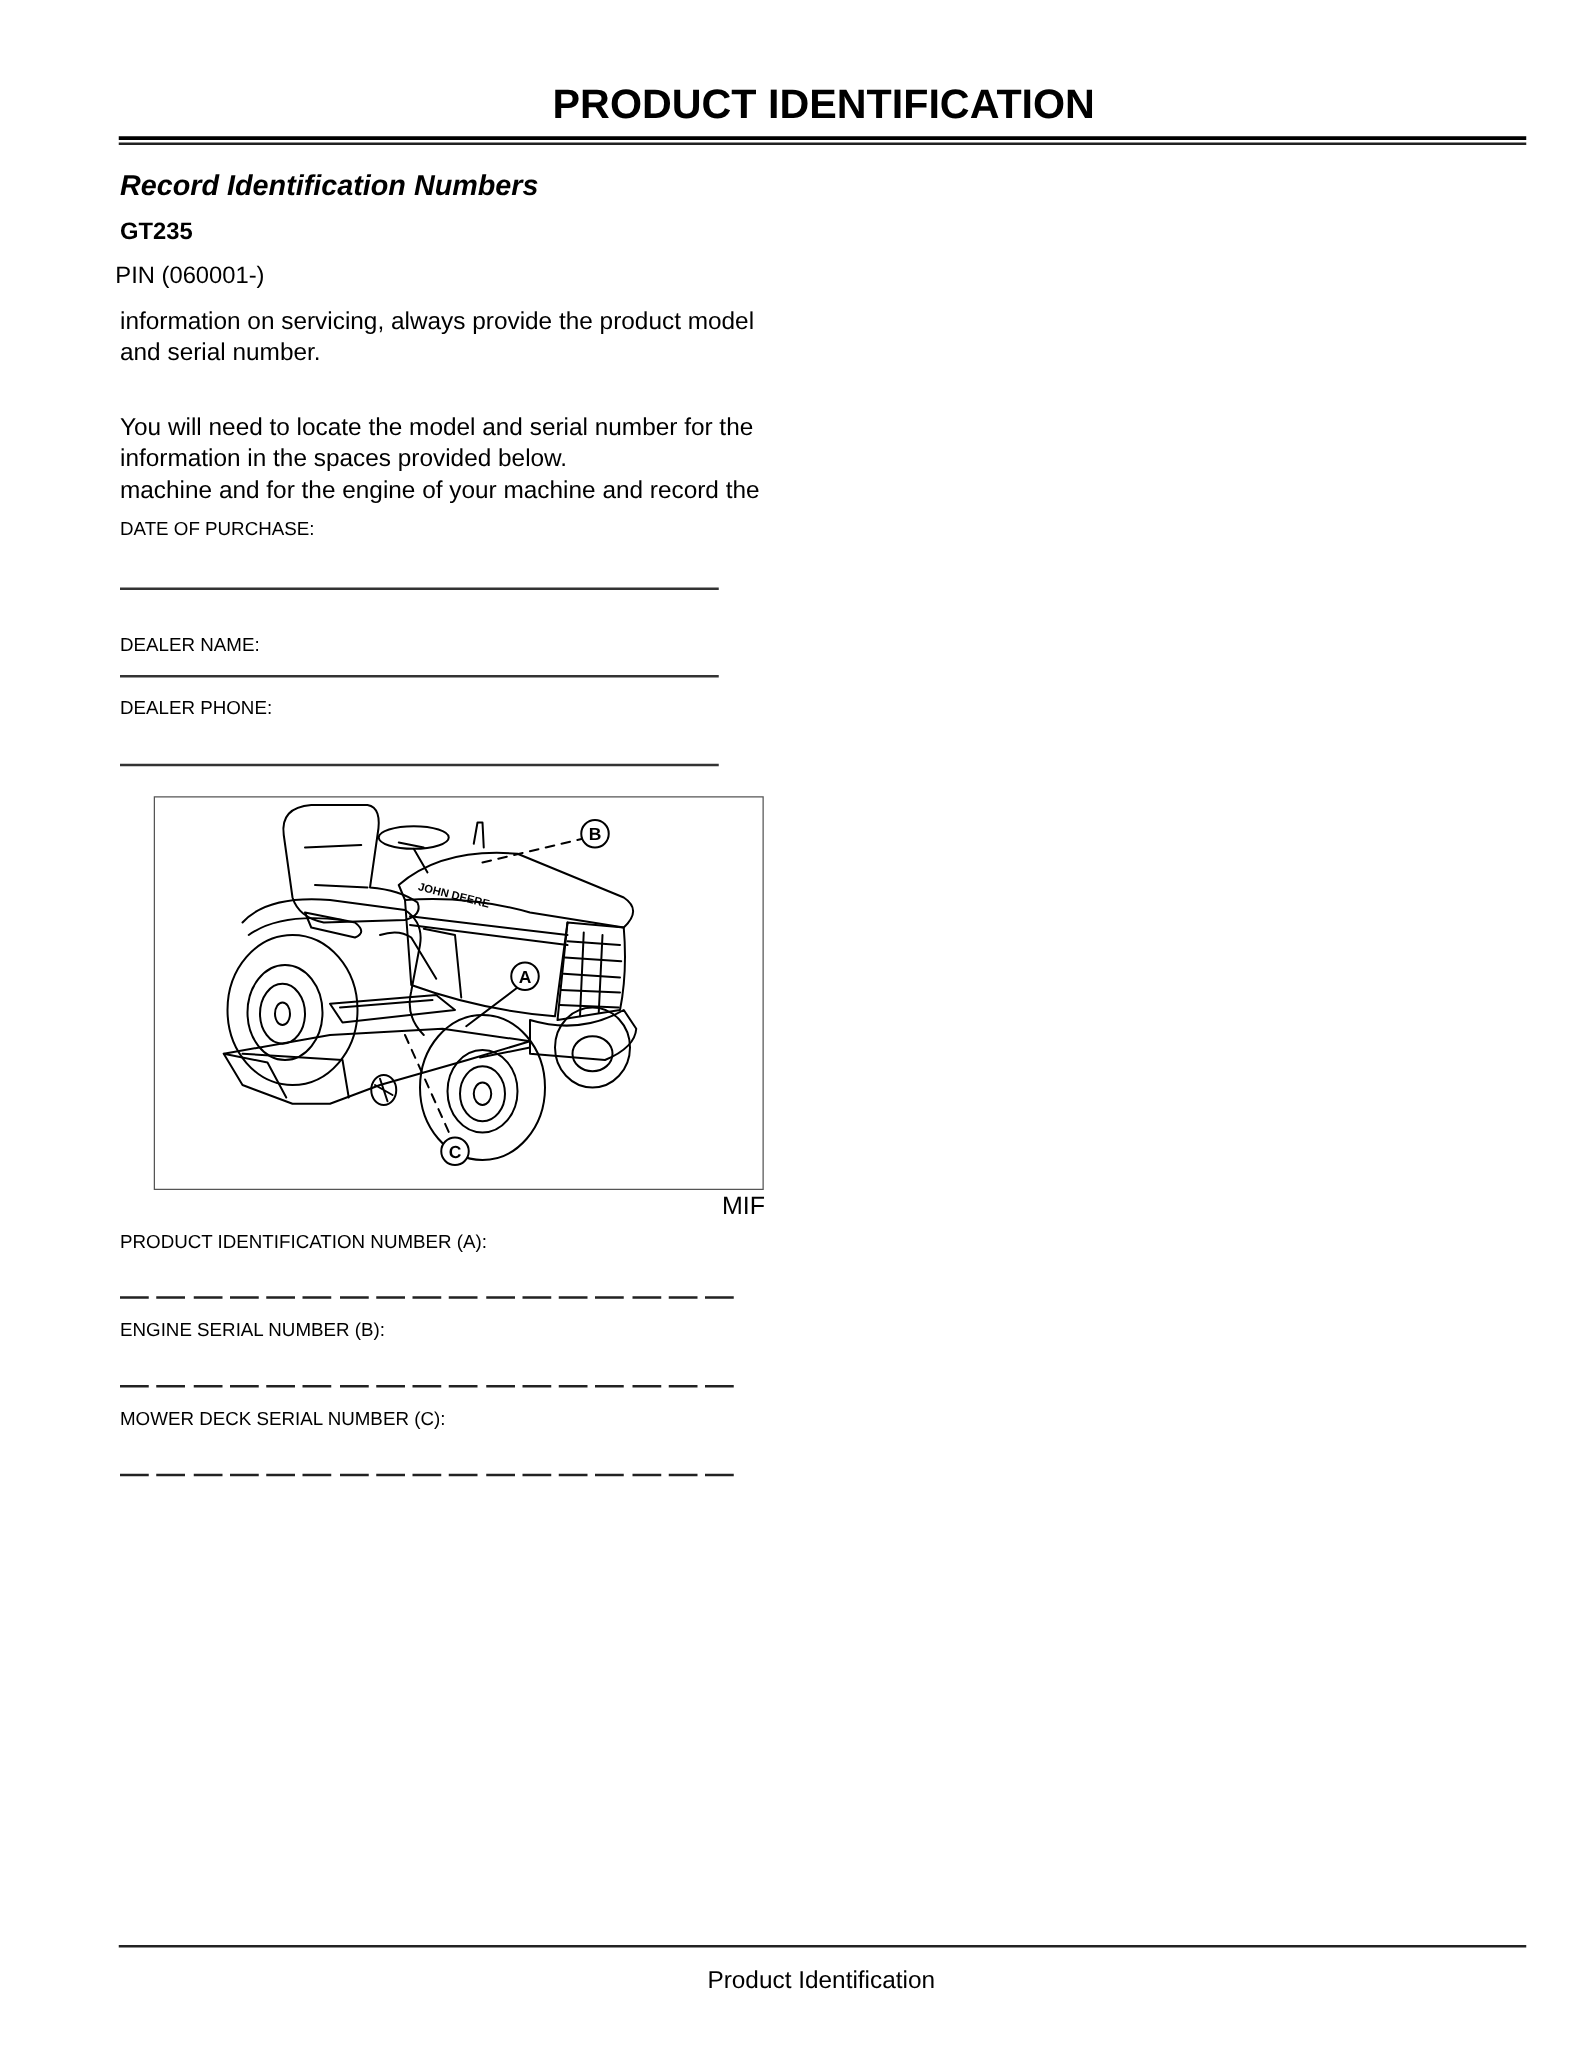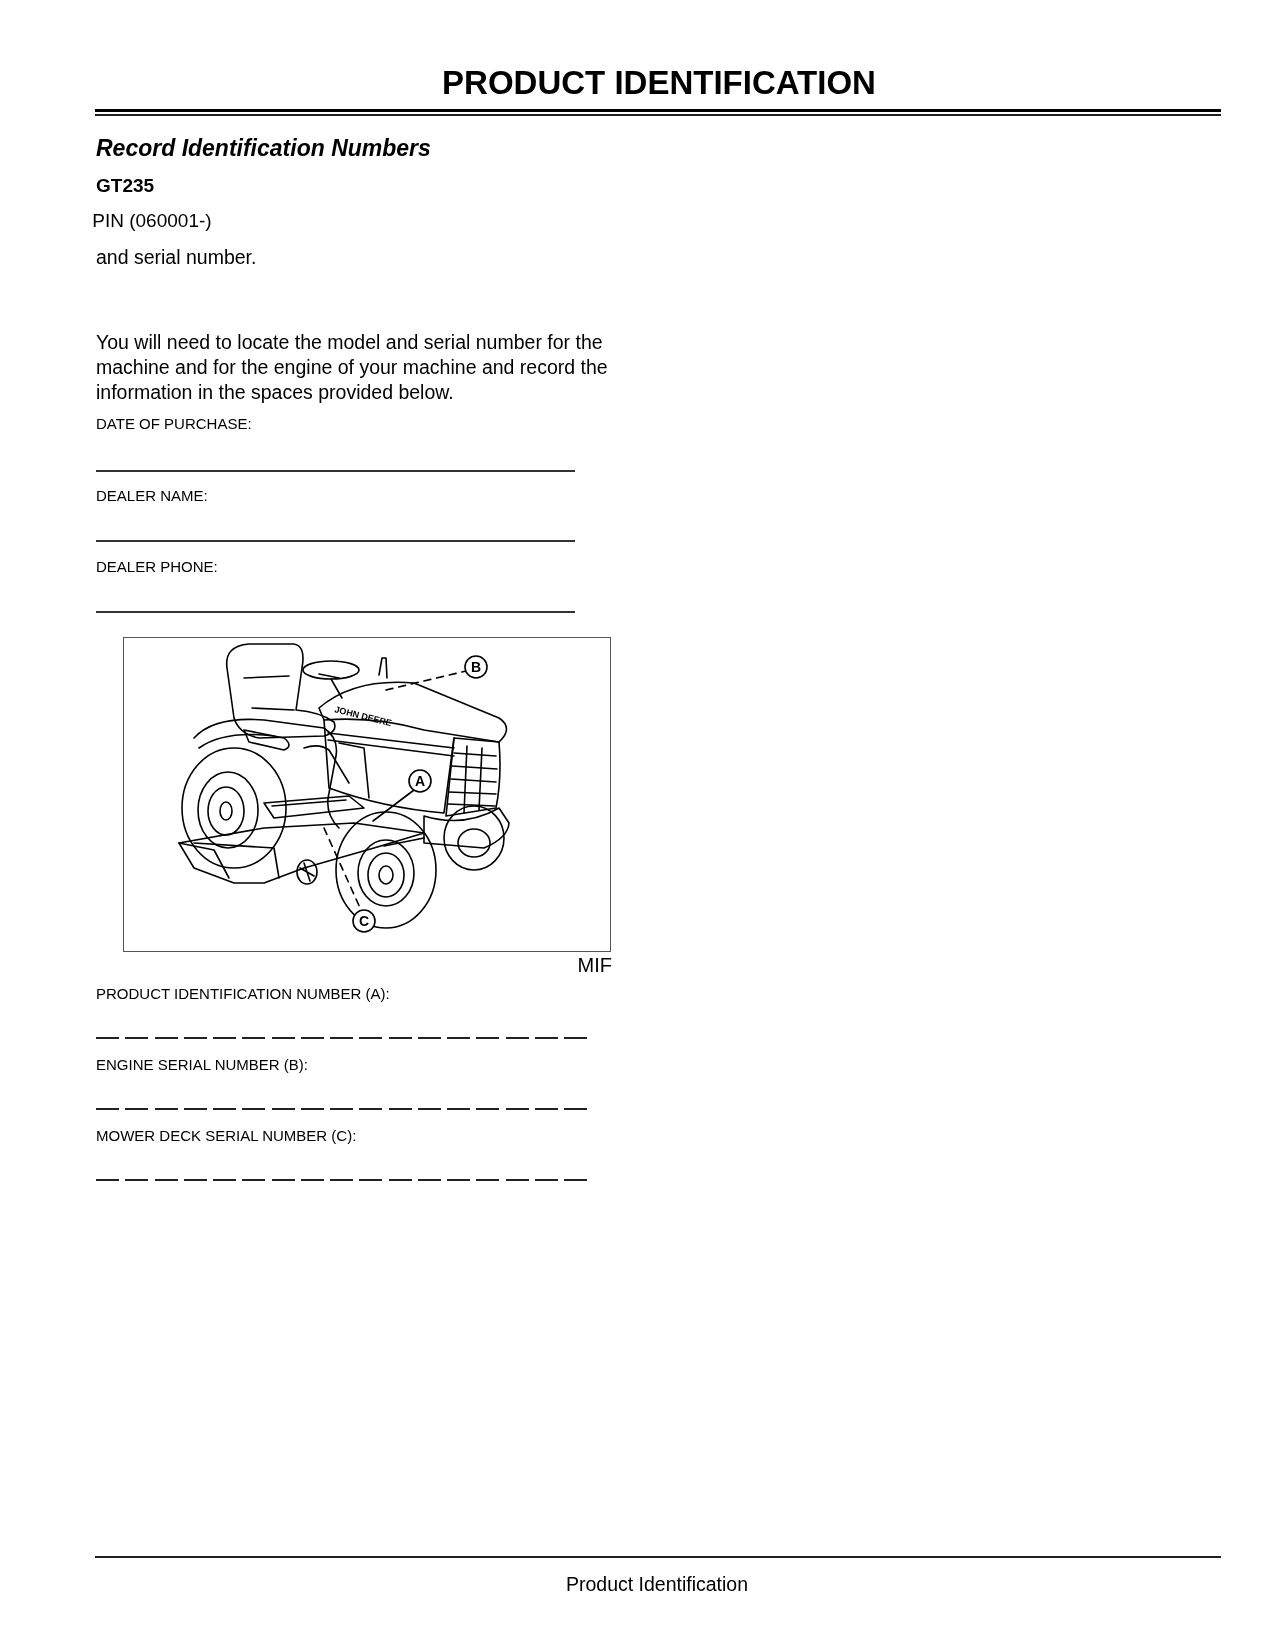--- a/index.html
+++ b/index.html
@@ -99,32 +99,33 @@
 
 <div class="abs page-title">PRODUCT IDENTIFICATION</div>
 <div class="abs rule-thick"></div>
 <div class="abs rule-thin"></div>
 
 <div class="abs section-heading">Record Identification Numbers</div>
 <div class="abs model-heading">GT235</div>
 <div class="abs pin-line"> PIN (060001-)</div>
 
 <div class="abs para para1">
+  <span class="ln">information on servicing, always provide the product model</span>
   <span class="ln">and serial number.</span>
 </div>
 <div class="abs para para2">
   <span class="ln">You will need to locate the model and serial number for the</span>
+  <span class="ln">information in the spaces provided below.</span>
   <span class="ln">machine and for the engine of your machine and record the</span>
-  <span class="ln">information in the spaces provided below.</span>
 </div>
 
 <div class="abs field-label" style="top:413px;">DATE OF PURCHASE:</div>
 <div class="abs field-line" style="top:470px;"></div>
 
-<div class="abs field-label" style="top:485px;">DEALER NAME:</div>
+<div class="abs field-label" style="top:506px;">DEALER NAME:</div>
 <div class="abs field-line" style="top:540px;"></div>
 
 <div class="abs field-label" style="top:556px;">DEALER PHONE:</div>
 <div class="abs field-line" style="top:611px;"></div>
 
 <div class="abs figure-box">
   <svg width="488" height="315" viewBox="0 0 488 315" fill="none" stroke="#000" stroke-width="1.6" stroke-linejoin="round" stroke-linecap="round">
 
     <ellipse cx="110" cy="170" rx="52" ry="60"></ellipse>
     <ellipse cx="104" cy="172" rx="30" ry="38"></ellipse>

